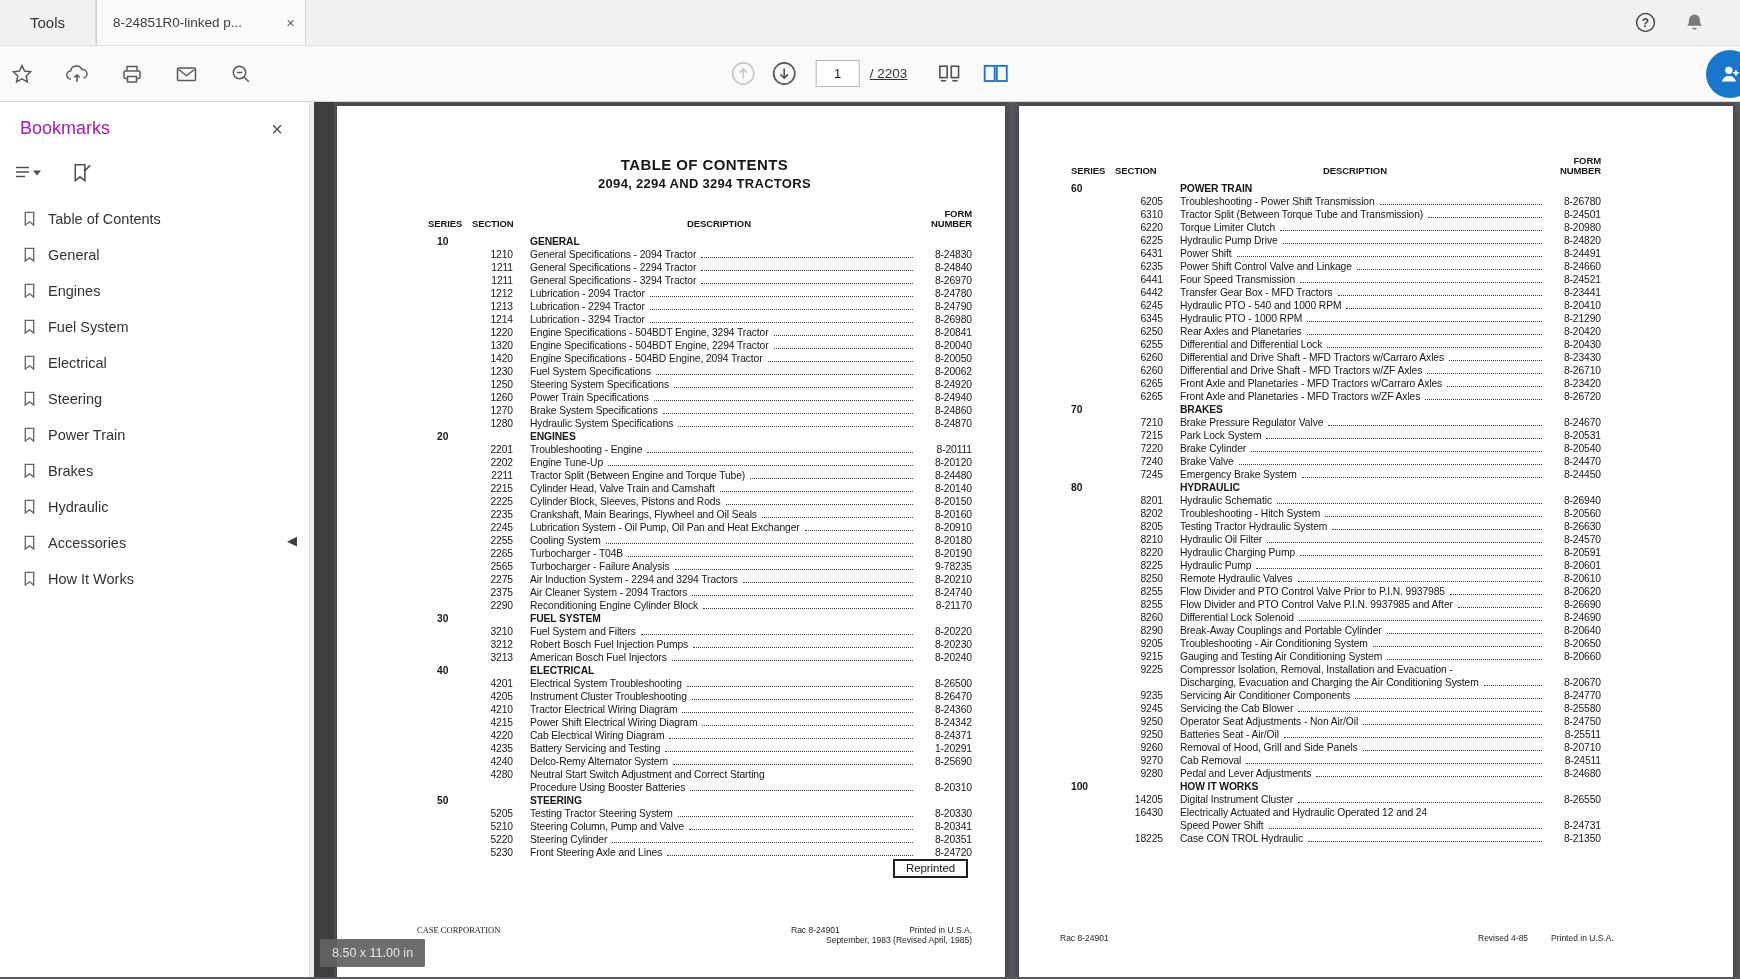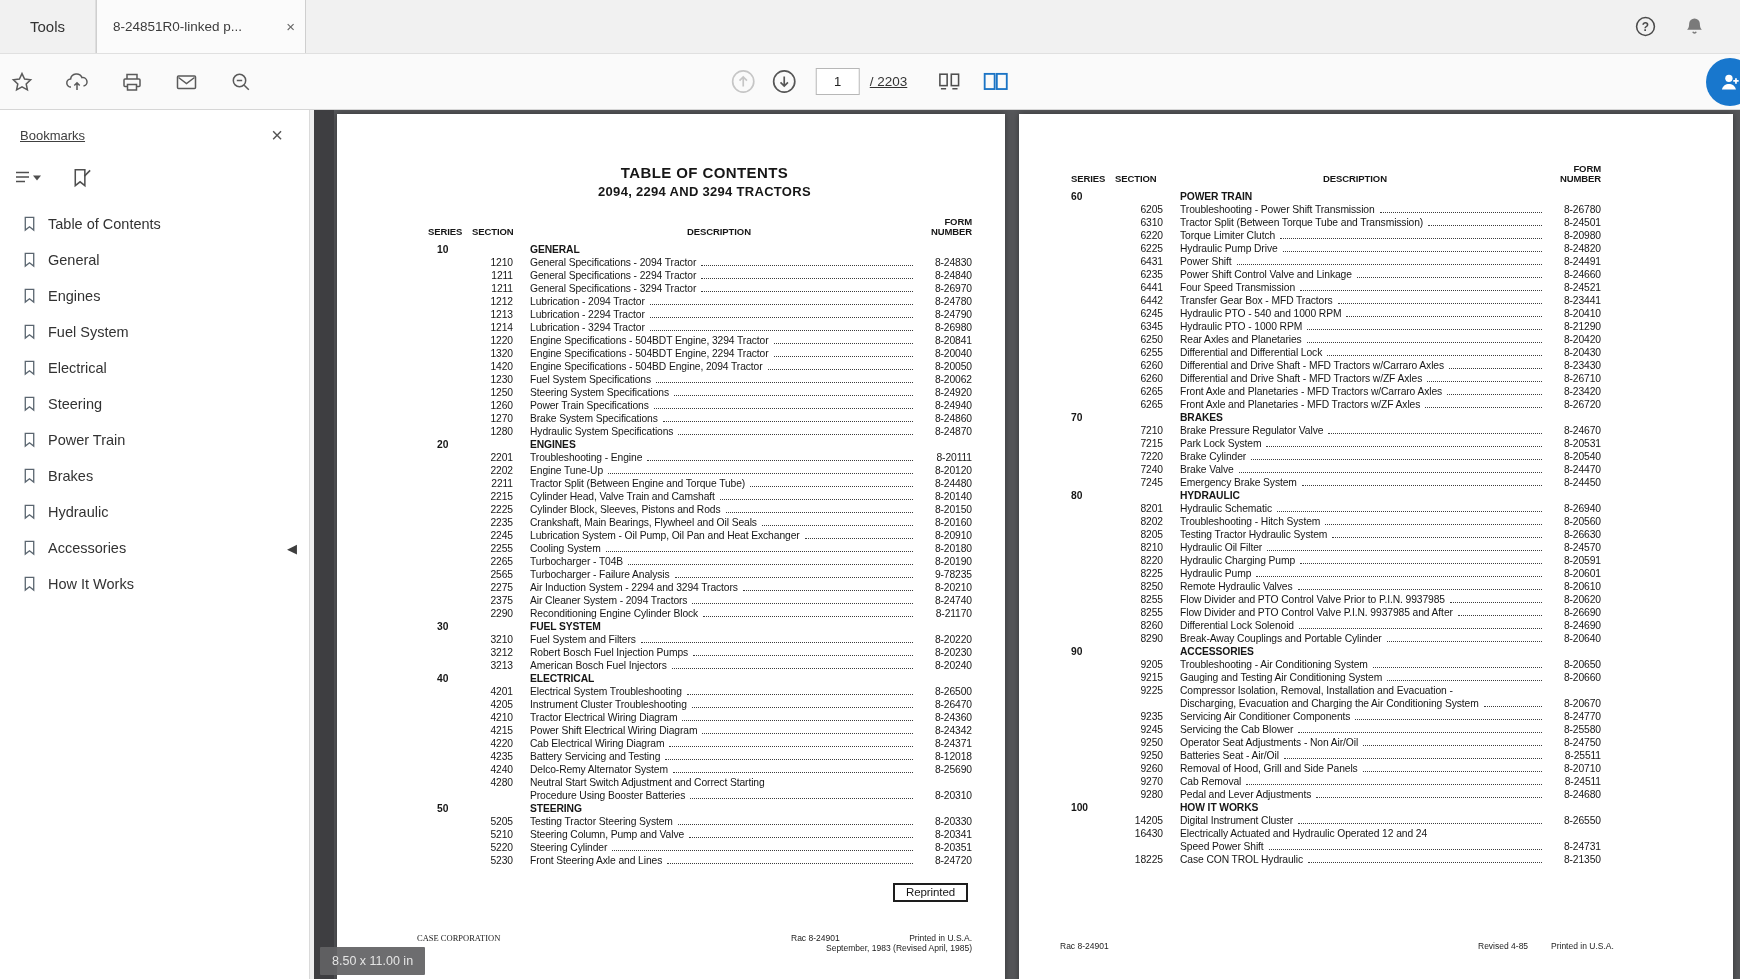--- a/index.html
+++ b/index.html
@@ -1,41 +1,41 @@
 <!DOCTYPE html>
 <html><head>
 <meta charset="utf-8">
 <style>
   * { box-sizing: border-box; margin: 0; padding: 0; }
   html, body { width: 1740px; height: 979px; overflow: hidden; }
   body { font-family: "Liberation Sans", sans-serif; background: #56575a; }
 
   
-  .tabbar { height: 54px; background: #f1f1f1; border-bottom: 1px solid #e0e0e0; display: flex; align-items: stretch; }
+  .tabbar { height: 46px; background: #f1f1f1; border-bottom: 1px solid #e0e0e0; display: flex; align-items: stretch; }
   .tools-tab { display: flex; align-items: center; padding: 0 30px; font-size: 15px; color: #333; border-right: 1px solid #dedede; cursor: pointer; }
   .doc-tab { display: flex; align-items: center; width: 210px; background: #fbfbfb; border-left: 1px solid #cfcfcf; border-right: 1px solid #cfcfcf; padding: 0 10px 0 16px; font-size: 13.5px; color: #3c3c3c; cursor: pointer; }
   .doc-tab-label { flex: 1; overflow: hidden; white-space: nowrap; }
   .tab-close { color: #666; font-size: 15px; line-height: 15px; margin-left: 6px; cursor: pointer; }
   .tabbar-right { margin-left: auto; display: flex; align-items: center; gap: 26px; padding-right: 34px; }
 
   
   .toolbar { height: 56px; background: #fafafa; border-bottom: 1px solid #d6d6d6; display: flex; align-items: center; position: relative; }
   .tb-left { display: flex; align-items: center; gap: 30px; padding-left: 10px; }
   .tb-center { position: absolute; left: 50%; transform: translateX(-50%); display: flex; align-items: center; }
   .icon { cursor: pointer; display: block; }
   .pg-input { width: 44px; height: 27px; border: 1px solid #b7b7b7; background: #fff; text-align: center; font-size: 13px; color: #222; margin: 0 10px 0 18px; font-family: "Liberation Sans", sans-serif; }
   .pg-total { font-size: 13.5px; color: #333; margin-right: 28px; text-decoration: underline; }
   .share-btn { position: absolute; right: -14px; top: 4px; width: 48px; height: 48px; border-radius: 50%; background: #1877cd; display: flex; align-items: center; justify-content: center; cursor: pointer; }
 
   
   .content { display: flex; height: 875px; position: relative; }
 
   .panel { width: 309px; background: #fff; position: relative; flex: none; }
   .panel-head { display: flex; align-items: center; padding: 16px 26px 0 20px; }
-  .panel-title { font-size: 13px; color: #404040; text-decoration: underline; }
+  .panel-title { font-size: 18px; color: #a21caf; }
   .panel-close { margin-left: auto; font-size: 20px; line-height: 18px; color: #555; cursor: pointer; }
   .panel-tools { display: flex; align-items: center; gap: 26px; padding-left: 12px; margin-top: 22px; }
   .bm-list { margin-top: 16px; }
   .bm-item { display: flex; align-items: center; gap: 11px; padding: 10px 10px 10px 22px; font-size: 14.5px; color: #323232; cursor: pointer; }
   .bm-ic { flex: none; }
   .collapse-btn { position: absolute; right: 12px; top: 50%; transform: translateY(-50%); font-size: 13px; color: #3e3e3e; cursor: pointer; }
 
   .splitter { width: 5px; background: #efefef; border-left: 1px solid #dadada; flex: none; }
   .darkstrip { width: 20px; background: #3e3e41; flex: none; }
 
@@ -65,21 +65,21 @@
   .toc-line { display: flex; height: 13px; line-height: 13px; white-space: nowrap; overflow: hidden; }
   .c-series { width: 30px; }
   .c-section { text-align: right; }
   .page-left  .c-section { width: 46px; }
   .page-right .c-section { width: 62px; }
   .c-desc { margin-left: 17px; }
   .b { font-weight: 700; }
   .leader { flex: 1; min-width: 10px; border-bottom: 1px dotted #3c3c3c; margin: 0 3px 3px 5px; }
   .c-form { width: 56px; text-align: right; }
 
-  .reprinted-row { text-align: right; padding-right: 4px; margin-top: 16px; }
+  .reprinted-row { text-align: right; padding-right: 4px; }
   .reprinted { display: inline-block; border: 2px solid #1d1d1d; padding: 1px 11px 2px; font-size: 11.5px; }
 
   .pg-footer { position: absolute; left: 0; right: 0; font-size: 8.5px; line-height: 9.5px; color: #1c1c1c; }
   .page-left  .pg-footer { top: 820px; }
   .page-right .pg-footer { top: 828px; }
   .pg-footer span { position: absolute; white-space: nowrap; }
   .f-company { left: 80px; font-family: Liberation Serif, serif; }
   .f-doc-l { left: 454px; }
   .f-right-block { right: 33px; text-align: right; }
   .f-right-block div { white-space: nowrap; }
@@ -539,21 +539,21 @@
               <span class="c-section">4220</span>
               <span class="c-desc">Cab Electrical Wiring Diagram</span>
               <span class="leader"></span>
               <span class="c-form">8-24371</span>
             </div>
             <div class="toc-line">
               <span class="c-series"></span>
               <span class="c-section">4235</span>
               <span class="c-desc">Battery Servicing and Testing</span>
               <span class="leader"></span>
-              <span class="c-form">8-12018</span>
+              <span class="c-form">1-20291</span>
             </div>
             <div class="toc-line">
               <span class="c-series"></span>
               <span class="c-section">4240</span>
               <span class="c-desc">Delco-Remy Alternator System</span>
               <span class="leader"></span>
               <span class="c-form">8-25690</span>
             </div>
             <div class="toc-line">
               <span class="c-series"></span>
@@ -860,25 +860,20 @@
               <span class="c-form">8-24690</span>
             </div>
             <div class="toc-line">
               <span class="c-series"></span>
               <span class="c-section">8290</span>
               <span class="c-desc">Break-Away Couplings and Portable Cylinder</span>
               <span class="leader"></span>
               <span class="c-form">8-20640</span>
             </div>
             <div class="toc-line">
-              <span class="c-series b">90</span>
-              <span class="c-section"></span>
-              <span class="c-desc b">ACCESSORIES</span>
-            </div>
-            <div class="toc-line">
               <span class="c-series"></span>
               <span class="c-section">9205</span>
               <span class="c-desc">Troubleshooting - Air Conditioning System</span>
               <span class="leader"></span>
               <span class="c-form">8-20650</span>
             </div>
             <div class="toc-line">
               <span class="c-series"></span>
               <span class="c-section">9215</span>
               <span class="c-desc">Gauging and Testing Air Conditioning System</span>

